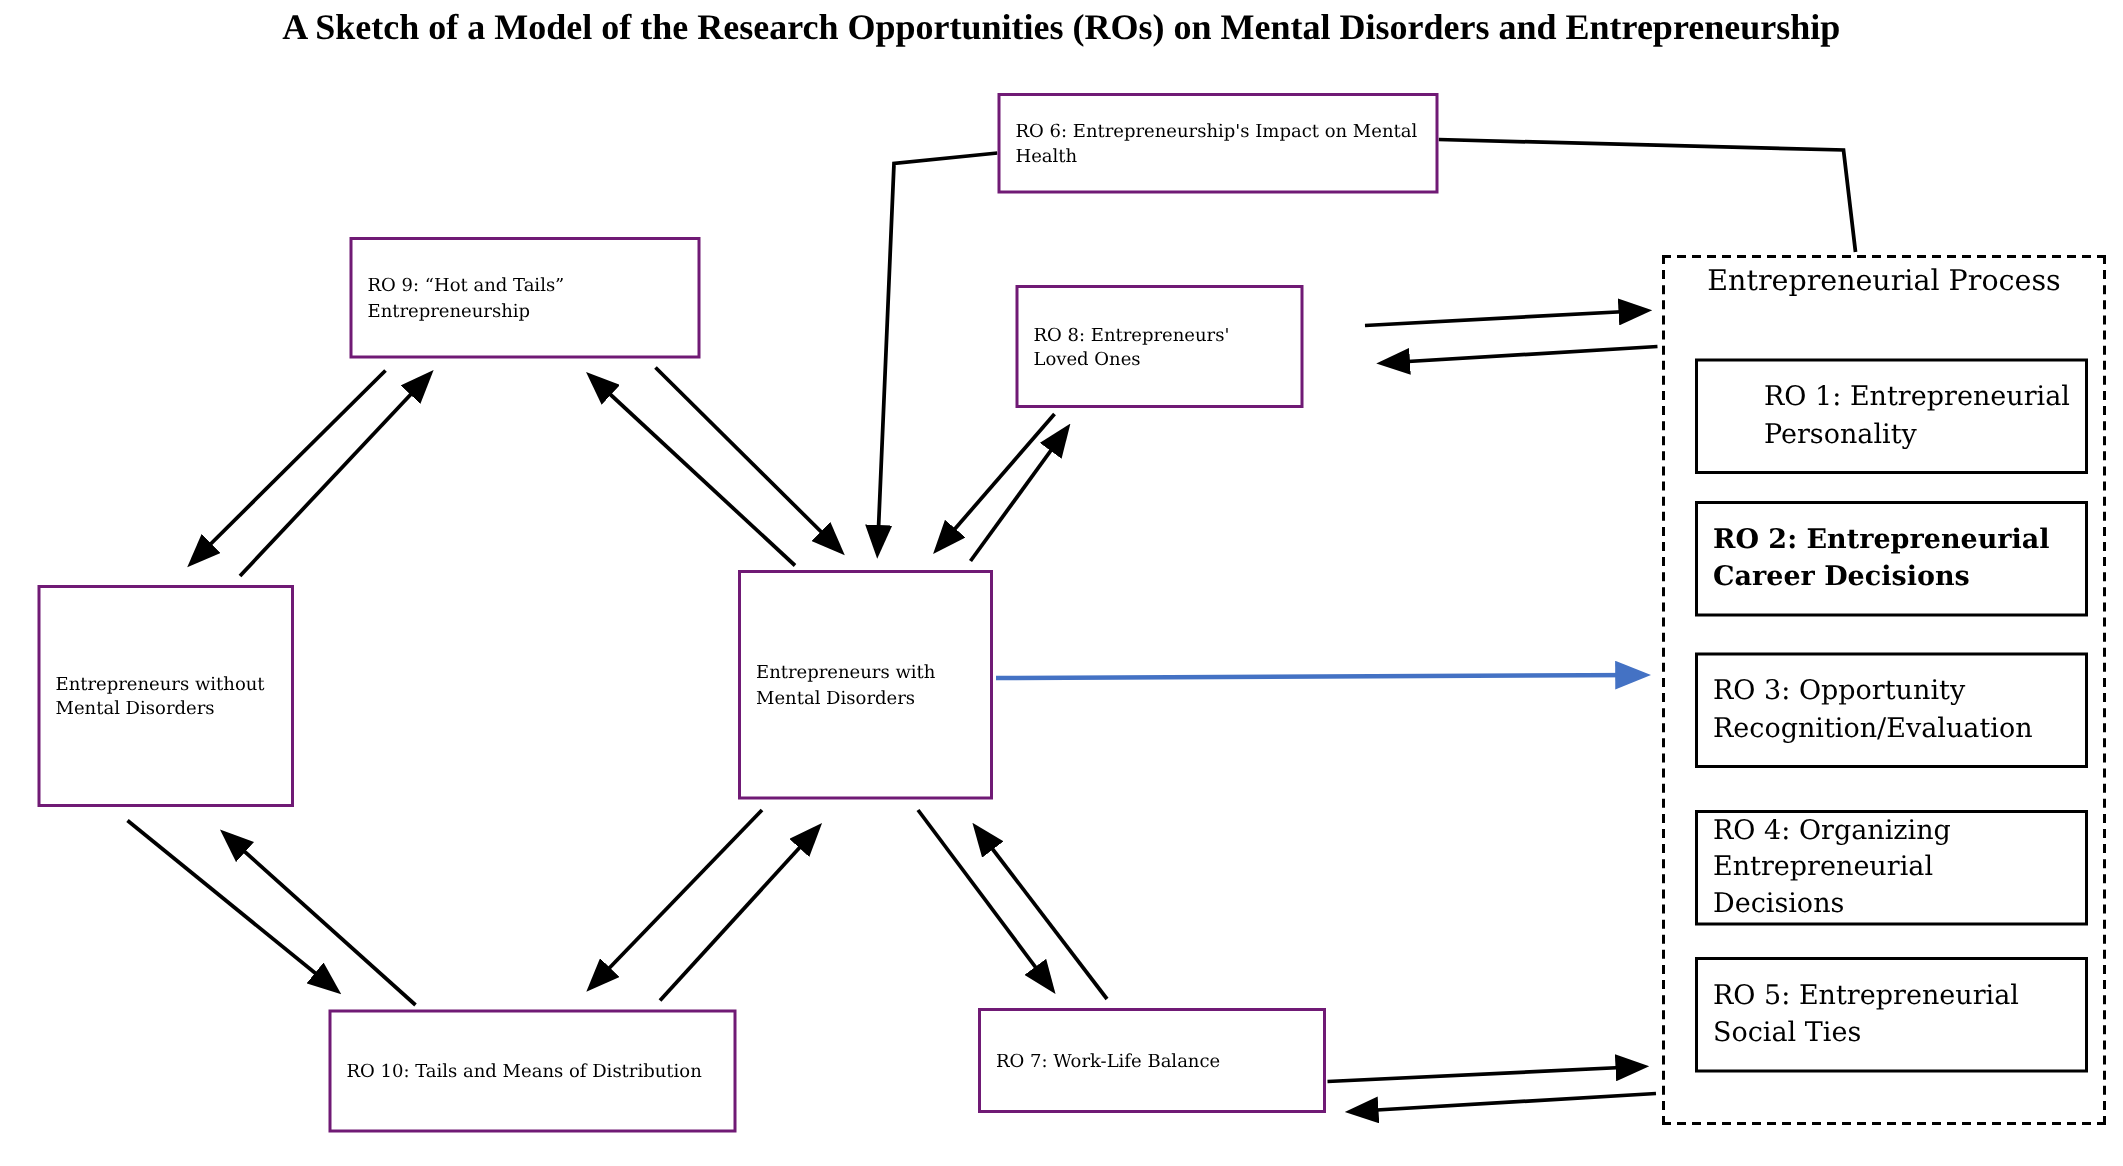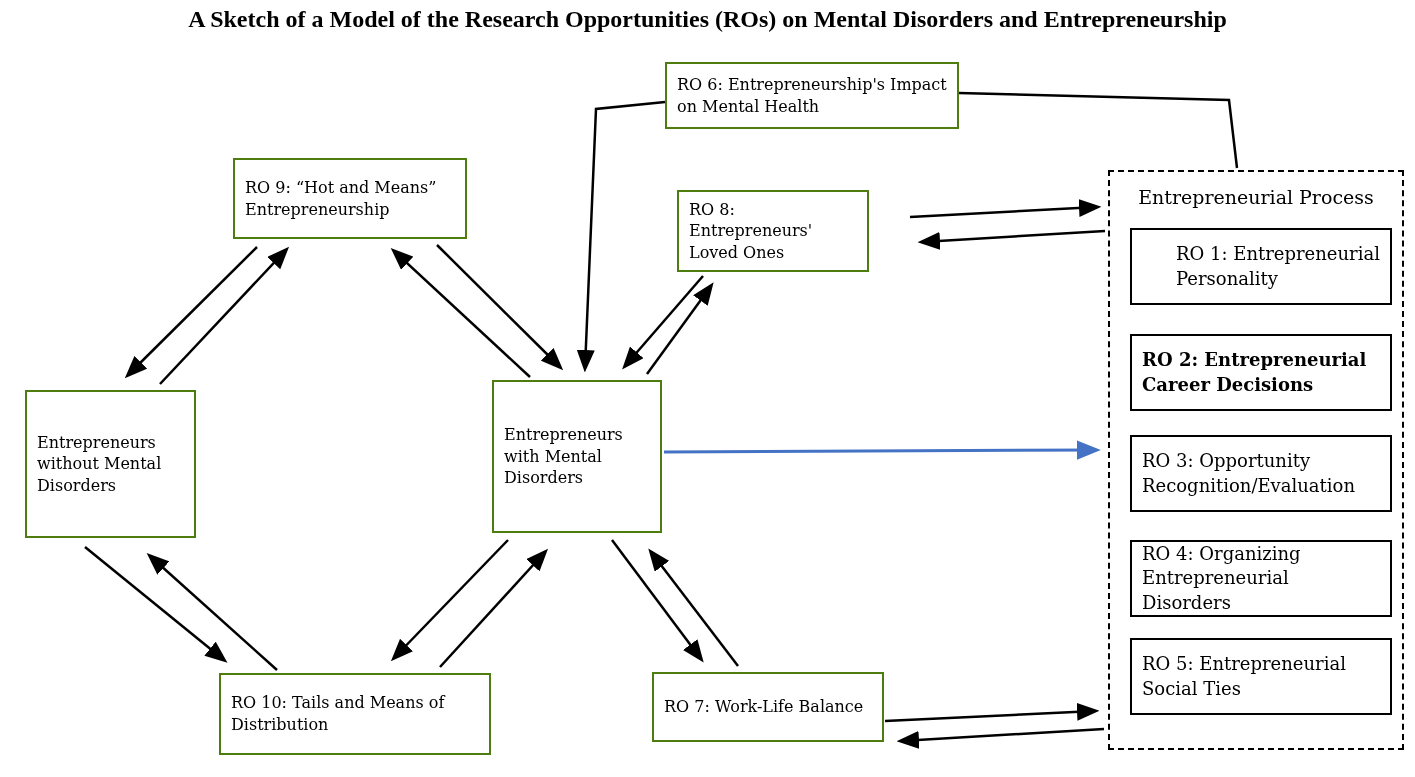--- a/index.html
+++ b/index.html
@@ -8,30 +8,30 @@
     font-family:"DejaVu Serif", "Liberation Serif", serif; color:#000;
     background:#ffffff;
   }
   .diagram-title {
     position:absolute; top:6px; left:0; width:100%;
     text-align:center; font-weight:bold; font-size:24px;
     font-family:"Liberation Serif", serif; z-index:2;
   }
   .connector-layer { position:absolute; top:0; left:0; z-index:0; }
   .node {
-    position:absolute; background:#ffffff; border:2px solid #4d7c0f;
+    position:absolute; background:#ffffff; border:2px solid #701a75;
     box-sizing:border-box; display:flex; align-items:center;
-    padding:20px 10px; font-size:16px; line-height:1.35; z-index:1;
+    padding:20px 10px; font-size:12px; line-height:1.35; z-index:1;
   }
   .dashed-panel {
     position:absolute; border:2px dashed #000; box-sizing:border-box;
     background:transparent; z-index:1;
   }
   .panel-title {
-    position:absolute; top:14px; left:0; width:100%;
+    position:absolute; top:4px; left:0; width:100%;
     text-align:center; font-size:19px;
   }
   .panel-item {
     position:absolute; left:20px; width:262px; height:77px;
     border:2px solid #000; box-sizing:border-box; background:#ffffff;
     display:flex; align-items:center; padding:4px 10px;
     font-size:18px; line-height:1.35;
   }
 </style>
 </head>
@@ -80,21 +80,21 @@
 
     <line x1="885" y1="721" x2="1095" y2="711" stroke="#000" stroke-width="2.5" marker-end="url(#ah)"></line>
     <line x1="1104" y1="729" x2="901" y2="741" stroke="#000" stroke-width="2.5" marker-end="url(#ah)"></line>
   </svg>
 
   <div class="node" style="left:665px; top:62px; width:294px; height:67px;">
     <span>RO 6: Entrepreneurship's Impact on Mental Health</span>
   </div>
 
   <div class="node" style="left:233px; top:158px; width:234px; height:81px;">
-    <span>RO 9: “Hot and Means” Entrepreneurship</span>
+    <span>RO 9: “Hot and Tails” Entrepreneurship</span>
   </div>
 
   <div class="node" style="left:677px; top:190px; width:192px; height:82px;">
     <span>RO 8: Entrepreneurs' Loved Ones</span>
   </div>
 
   <div class="node" style="left:492px; top:380px; width:170px; height:153px;">
     <span>Entrepreneurs with Mental Disorders</span>
   </div>
 
@@ -106,30 +106,30 @@
     <span>RO 10: Tails and Means of Distribution</span>
   </div>
 
   <div class="node" style="left:652px; top:672px; width:232px; height:70px;">
     <span>RO 7: Work-Life Balance</span>
   </div>
 
   <div class="dashed-panel" style="left:1108px; top:170px; width:296px; height:580px;">
     <div class="panel-title">Entrepreneurial Process</div>
 
-    <div class="panel-item" style="top:56px;padding-left:44px;">
+    <div class="panel-item" style="top:67px;padding-left:44px;">
       <span>RO 1: Entrepreneurial Personality</span>
     </div>
     <div class="panel-item" style="top:162px;font-weight:bold;">
       <span>RO 2: Entrepreneurial Career Decisions</span>
     </div>
     <div class="panel-item" style="top:263px;">
       <span>RO 3: Opportunity Recognition/Evaluation</span>
     </div>
     <div class="panel-item" style="top:368px;">
-      <span>RO 4: Organizing Entrepreneurial Disorders</span>
+      <span>RO 4: Organizing Entrepreneurial Decisions</span>
     </div>
     <div class="panel-item" style="top:466px;">
       <span>RO 5: Entrepreneurial Social Ties</span>
     </div>
   </div>
 
 </div>
 
 </body></html>

